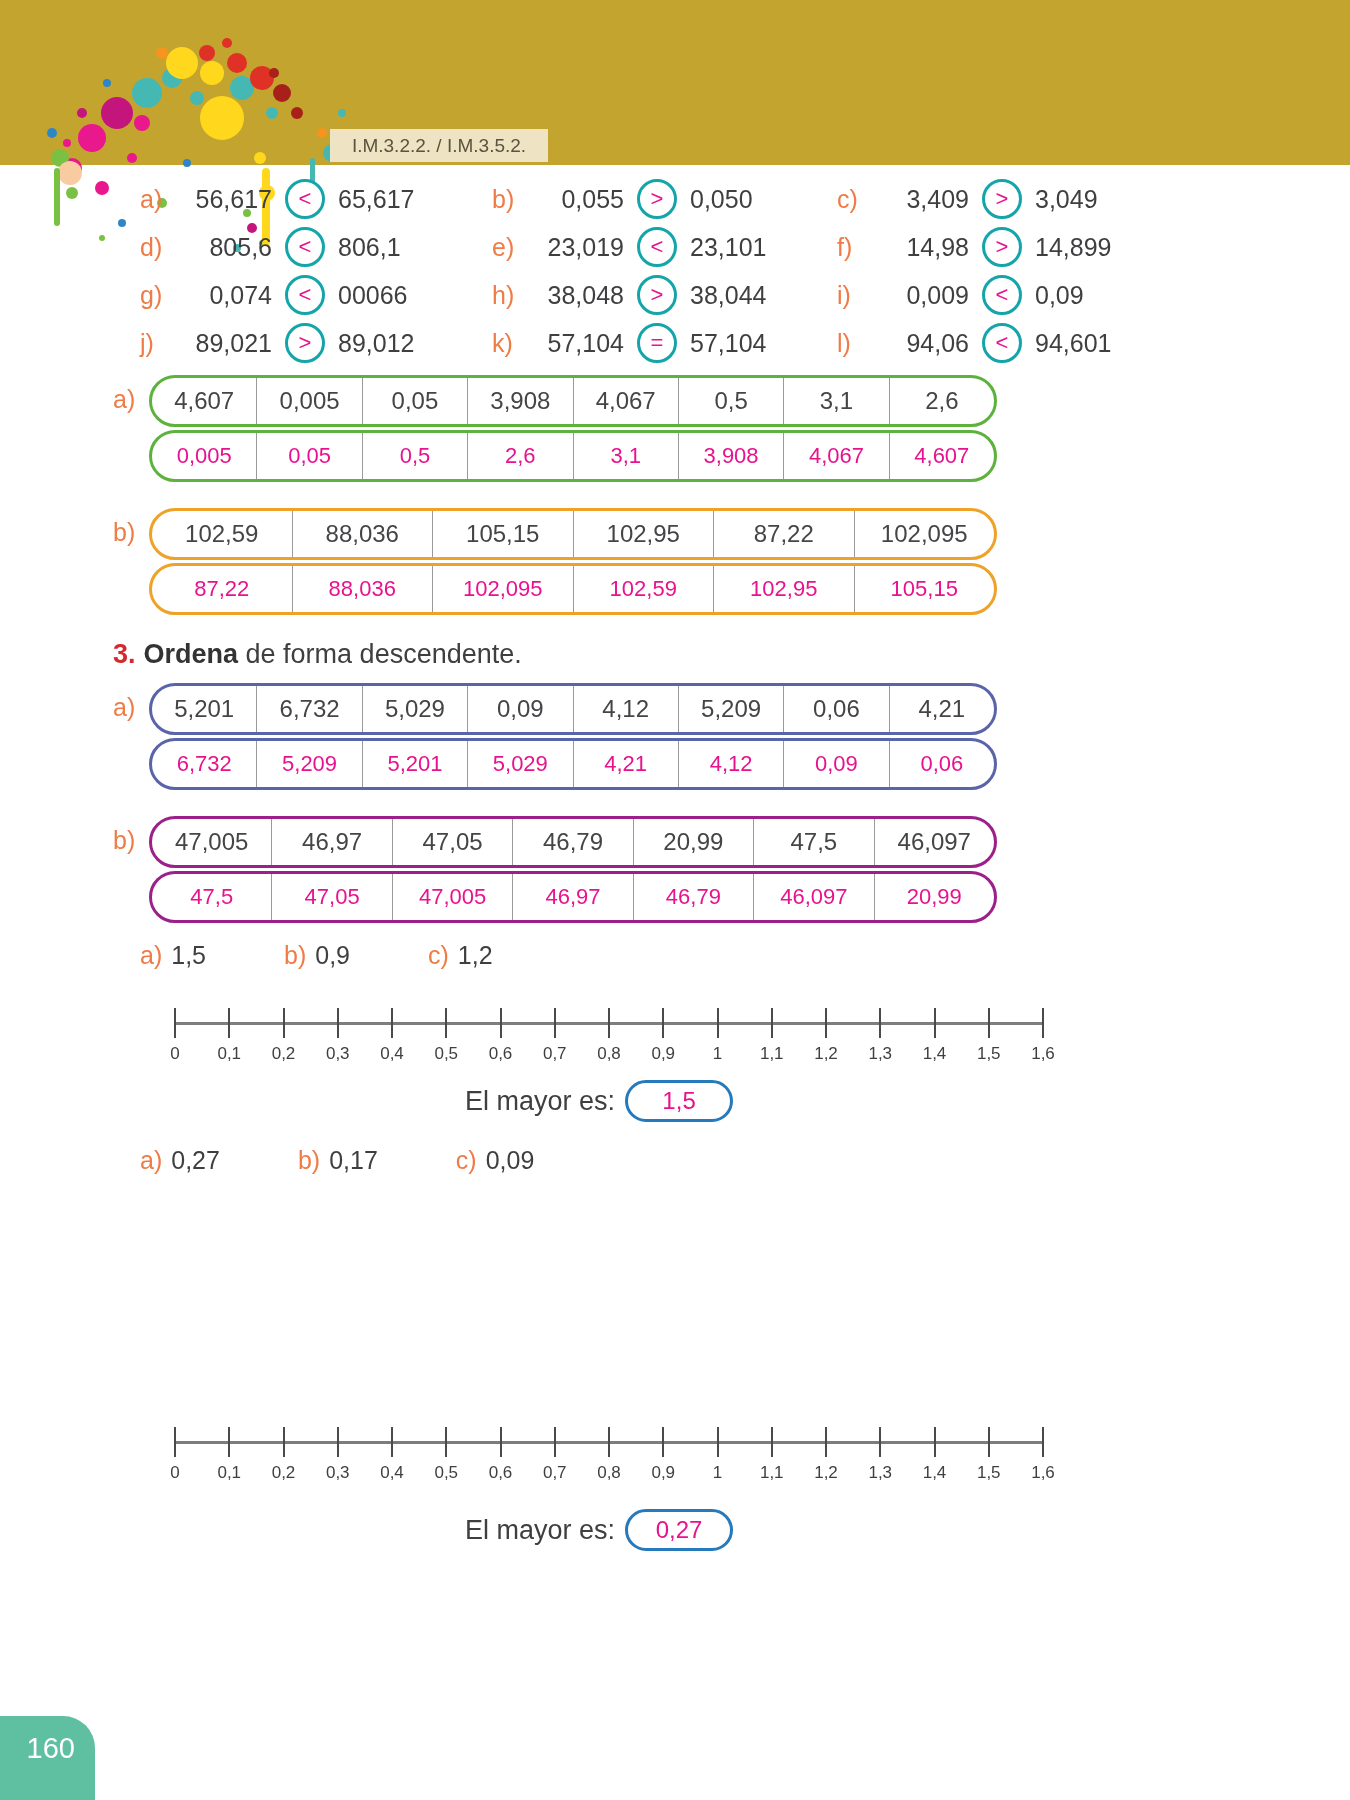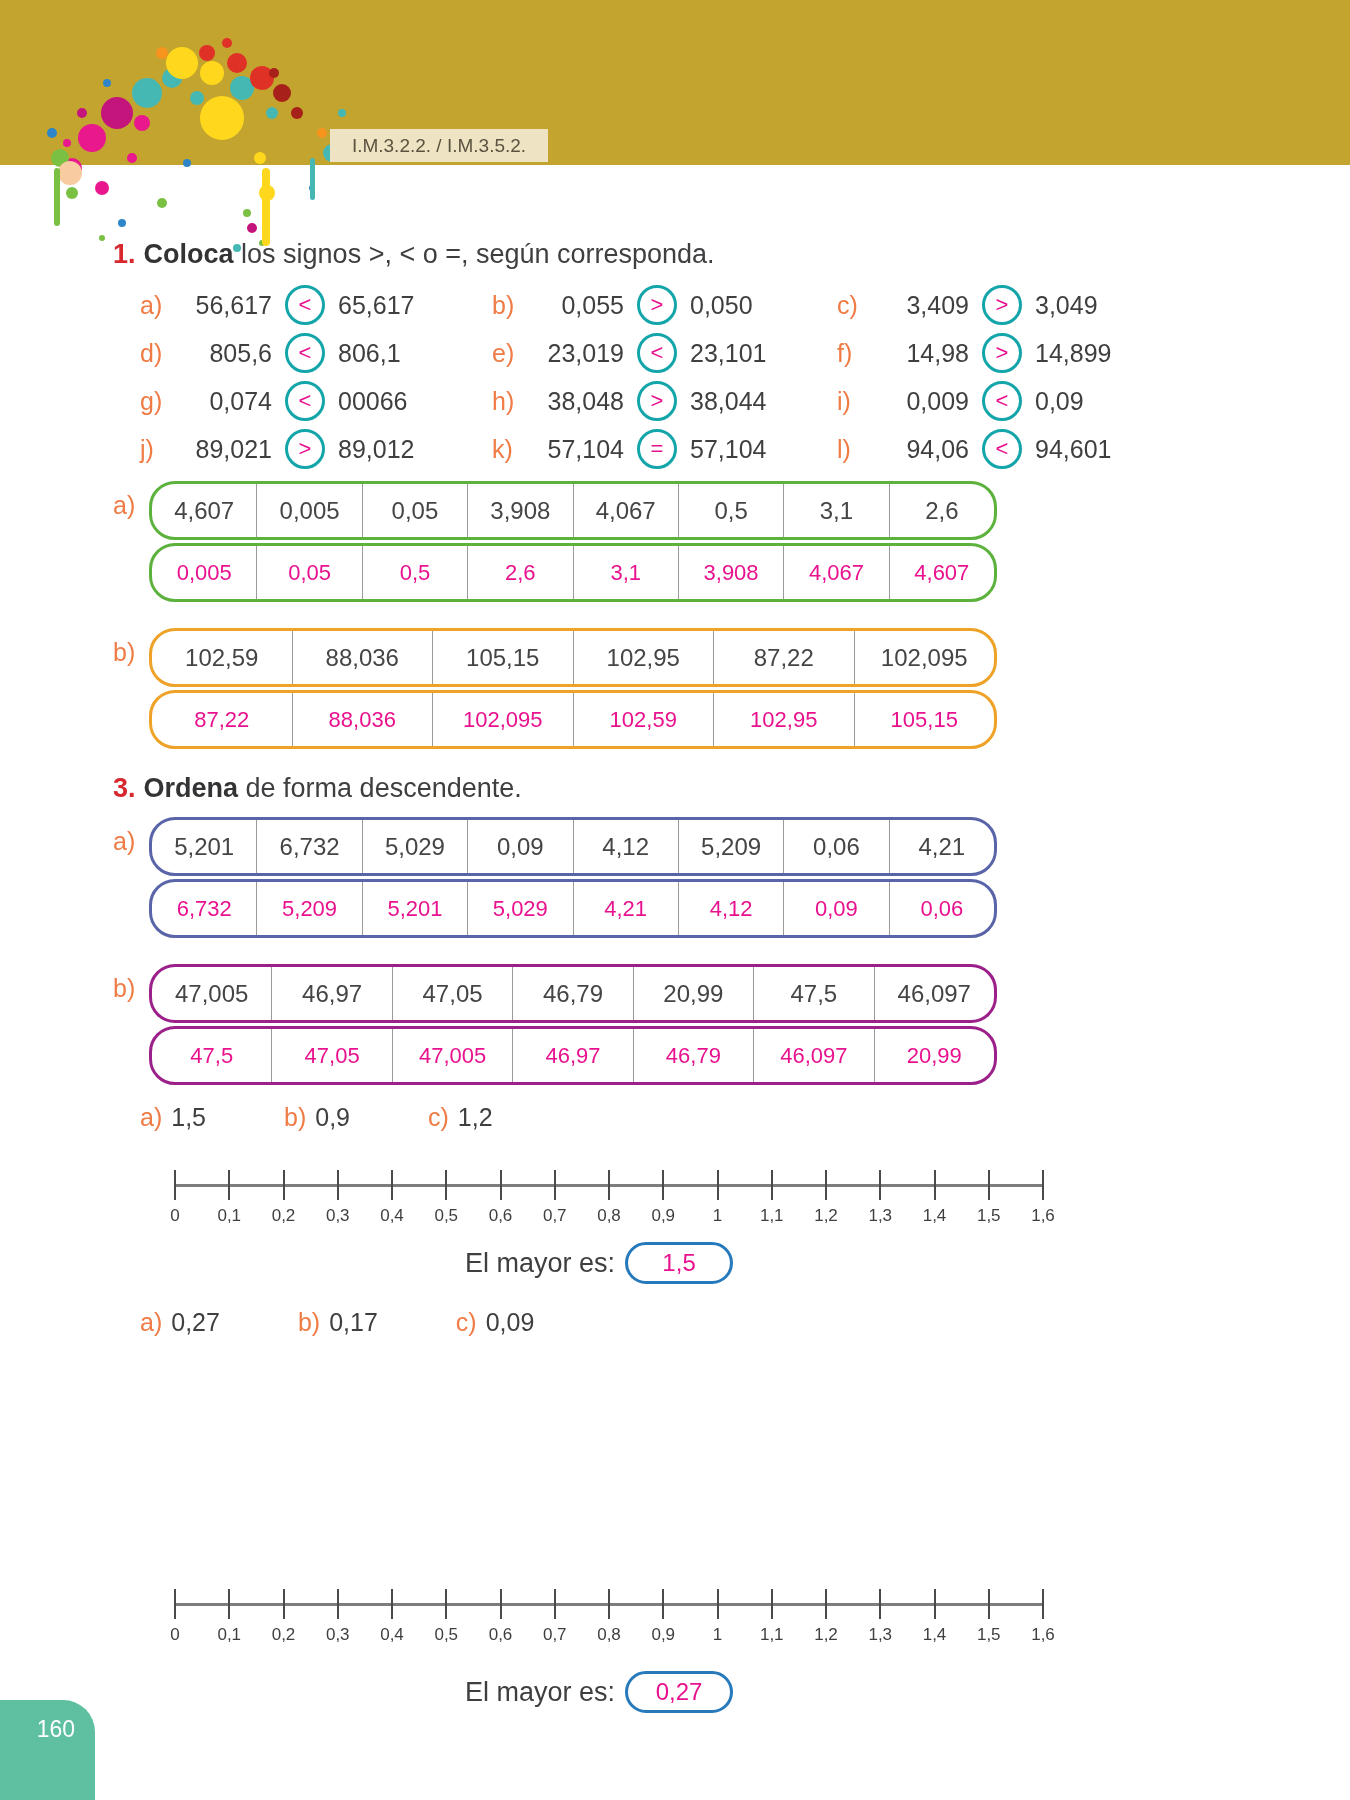--- a/index.html
+++ b/index.html
@@ -24,21 +24,21 @@
   .cmp-num.left{min-width:96px;text-align:right;margin-right:13px;flex:none;}
   .cmp-num.right{margin-left:13px;}
   .sign-circle{width:40px;height:40px;border:3px solid #14a5ab;border-radius:50%;flex:none;
         display:flex;align-items:center;justify-content:center;box-sizing:border-box;background:#fff;}
   .sign{color:#e8128f;font-size:22px;line-height:1;}
   .mt-ex2{margin-top:22px;}
   .order-block{display:flex;margin-top:12px;}
   .order-block.later{margin-top:26px;}
   .blk-label{color:#ef7b45;font-size:25px;width:36px;flex:none;padding-top:10px;}
   .pill-stack{width:848px;display:flex;flex-direction:column;gap:3px;}
-  .pill{display:flex;border:3px solid #888;border-radius:26px;overflow:hidden;height:59px;
+  .pill{display:flex;border:3px solid #888;border-radius:26px;overflow:hidden;height:52px;
         box-sizing:border-box;background:#fff;}
   .cell{flex:1;display:flex;align-items:center;justify-content:center;border-right:1.5px solid #9a9a9a;
         font-size:24px;color:#454548;}
   .cell:last-child{border-right:none;}
   .pill.answer .cell{color:#e8128f;font-size:22px;}
   .mt-ex3{margin-top:22px;}
   .mt-ex4{margin-top:24px;}
   .opts{display:flex;margin-top:18px;padding-left:27px;font-size:25px;}
   .opts.second{margin-top:24px;}
   .opt{display:flex;margin-right:78px;}
@@ -49,22 +49,22 @@
   .nl-line{position:absolute;top:20px;left:0;right:0;height:2.5px;background:#7d7d7d;}
   .nl-tick{position:absolute;top:6px;width:2px;height:30px;background:#4a4a4a;transform:translateX(-1px);}
   .nl-label{position:absolute;top:42px;transform:translateX(-50%);font-size:17px;color:#3f3e40;}
   .mayor{display:flex;align-items:center;margin-left:352px;}
   .mayor.first{margin-top:14px;}
   .mayor.second{margin-top:24px;}
   .mayor-label{font-size:27px;margin-right:10px;color:#3f3e40;}
   .mayor-pill{width:108px;height:42px;border:3.5px solid #2679bb;border-radius:22px;background:#fff;
         display:flex;align-items:center;justify-content:center;box-sizing:border-box;}
   .mayor-val{color:#e8128f;font-size:24px;}
-  .page-num{position:absolute;left:0;bottom:0;width:95px;height:100px;background:#5ec0a1;
-        border-top-right-radius:32px;color:#fff;font-size:23px;z-index:4;
+  .page-num{position:absolute;left:0;bottom:0;width:95px;height:84px;background:#5ec0a1;
+        border-top-right-radius:32px;color:#fff;font-size:29px;z-index:4;
         display:flex;justify-content:flex-end;align-items:flex-start;
         padding:16px 20px 0 0;box-sizing:border-box;}
 </style>
 </head>
 <body>
 
 <div class="page">
   <div class="band"></div>
 
   <svg class="splat" width="340" height="250" viewBox="0 0 340 250">
@@ -117,23 +117,20 @@
       <rect x="298" y="140" width="5" height="42" rx="2.5" fill="#46b8b4"></rect>
     </g>
   </svg>
 
   <div class="code-strip">
     <span>I.M.3.2.2. / I.M.3.5.2.</span>
   </div>
 
   <div class="content">
 
-    <div class="ex-title mt-ex1">
-      <span class="num">1.</span><b>Coloca</b><span> los signos &gt;, &lt; o =, según corresponda.</span>
-    </div>
     <div id="ex1-grid" class="ex1-grid">
         <div class="cmp-item">
           <span class="cmp-label">a)</span>
           <span class="cmp-num left">56,617</span>
           <span class="sign-circle">
             <span class="sign">&lt;</span>
           </span>
           <span class="cmp-num right">65,617</span>
         </div>
         <div class="cmp-item">

